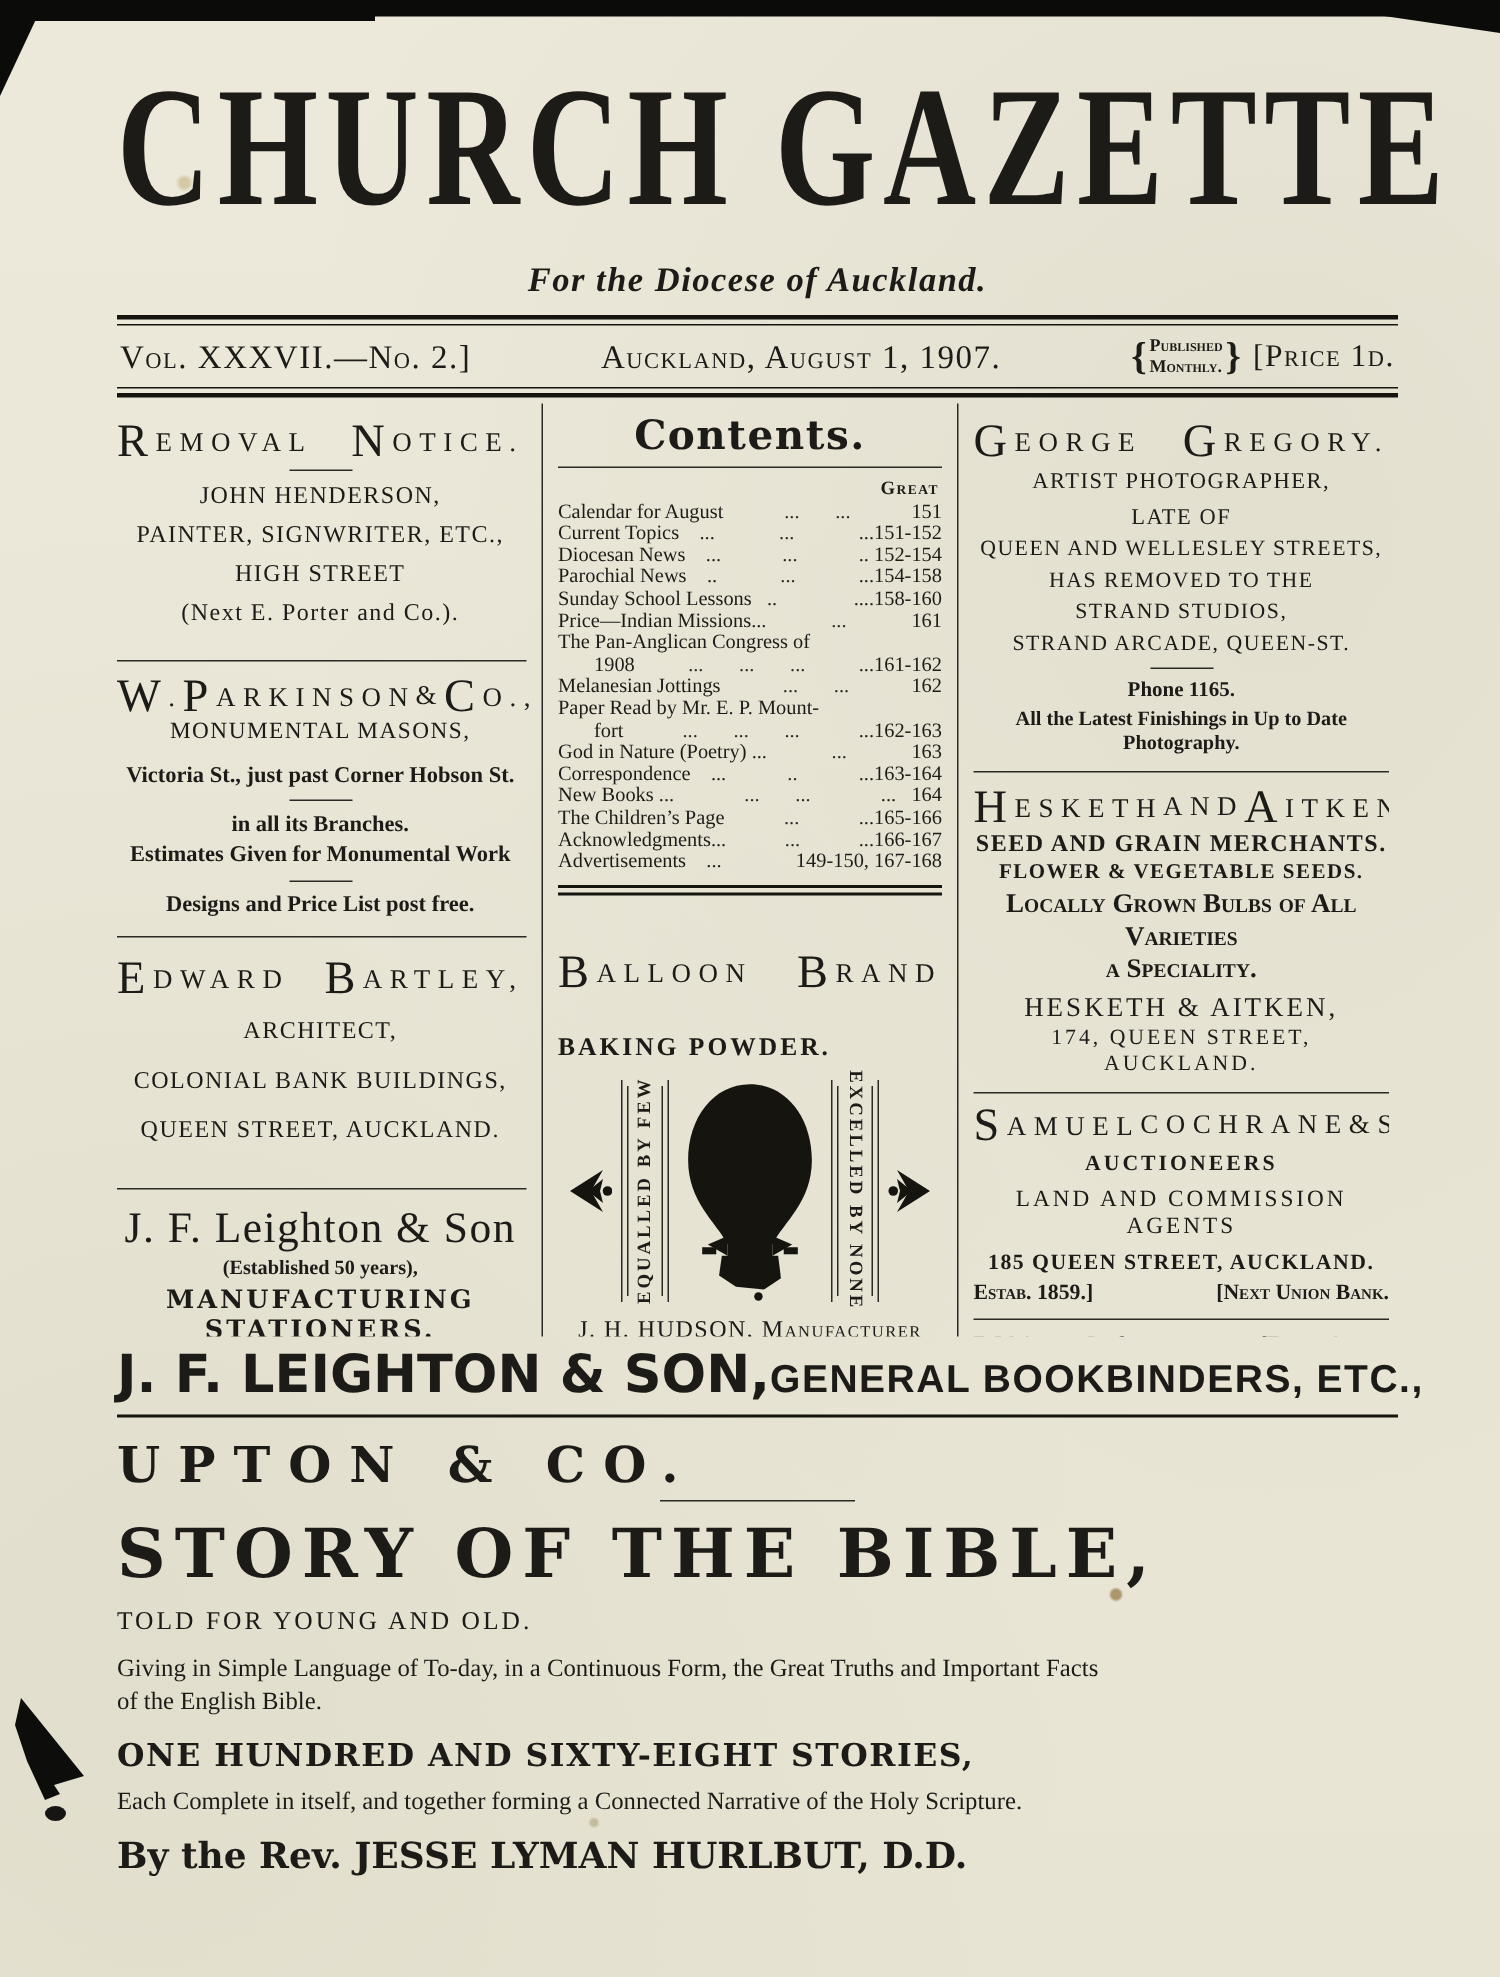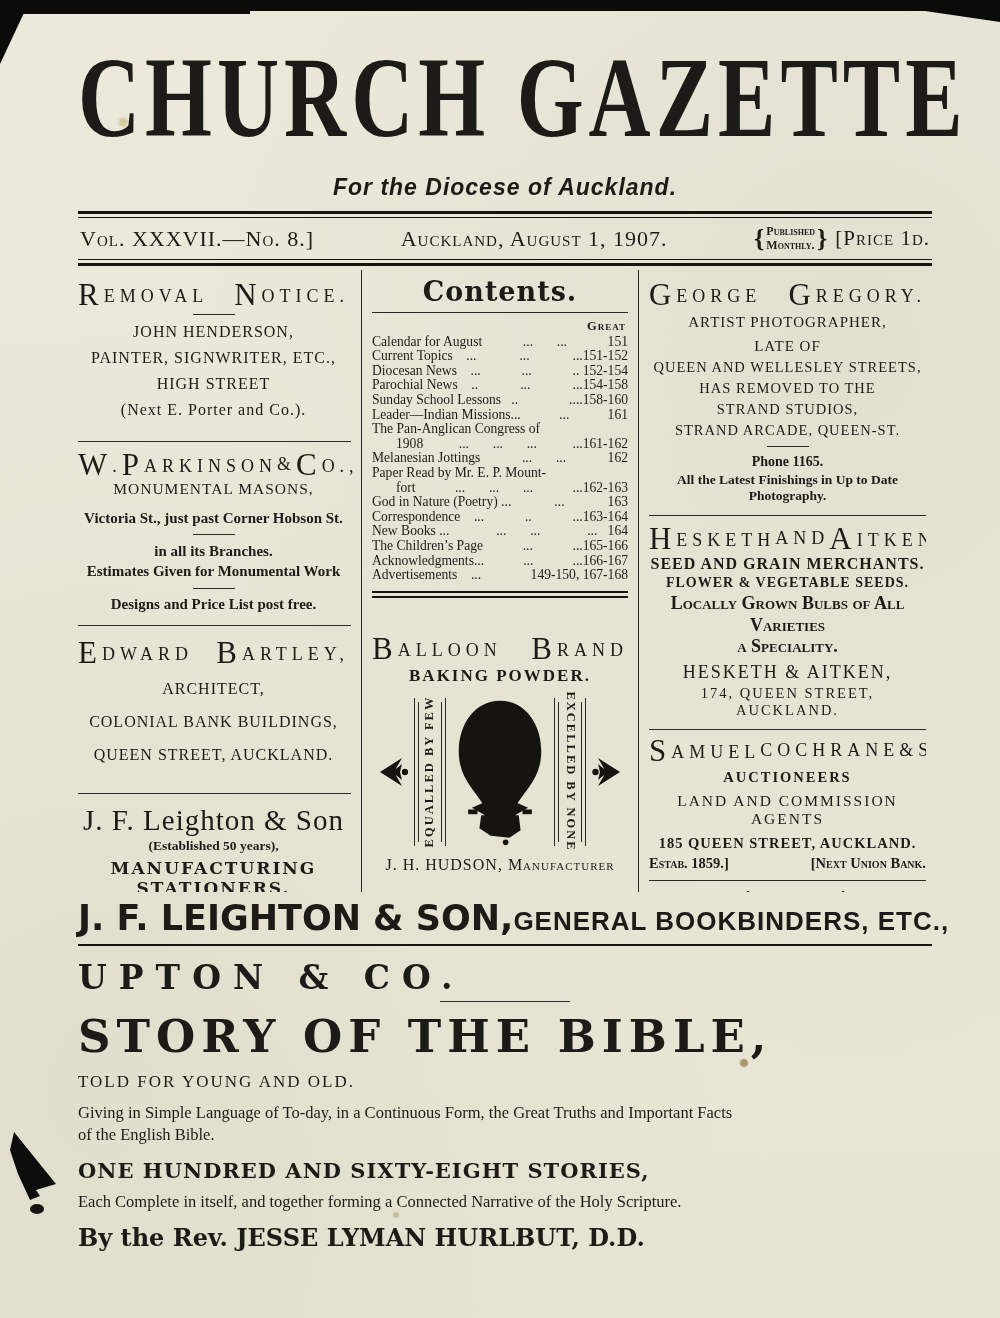--- a/index.html
+++ b/index.html
@@ -23,21 +23,21 @@
   .tear{position:absolute;left:6px;top:1126px;}
   .inner{position:absolute;left:78px;top:38px;width:854px;}
 
   
   .masthead-title{
     text-align:center;font-family:"Liberation Serif",serif;font-weight:bold;
     font-size:86px;letter-spacing:5px;transform:scaleY(1.32);transform-origin:top;
     height:128px;line-height:1.05;white-space:nowrap;
   }
   .masthead-sub{
-    text-align:center;font-family:Liberation Sans, sans-serif;font-weight:bold;font-style:italic;
+    text-align:center;font-family:Liberation Serif, serif;font-weight:bold;font-style:italic;
     font-size:23px;margin-top:8px;letter-spacing:1px;
   }
   .rule-thickthin{border-top:3px solid #15140f;border-bottom:1px solid #15140f;height:3px;margin-top:10px;}
   .rule-thinthick{border-top:1px solid #15140f;border-bottom:3px solid #15140f;height:3px;}
 
   .dateline{display:flex;align-items:center;justify-content:space-between;padding:7px 2px 6px 2px;}
   .dl-vol{font-variant:small-caps;font-size:22px;letter-spacing:1px;}
   .dl-center{font-size:22px;letter-spacing:1px;font-variant:small-caps;}
   .dl-right{display:flex;align-items:center;gap:8px;}
   .pub{display:flex;align-items:center;}
@@ -84,21 +84,21 @@
   .toc-pagehdr{text-align:right;font-variant:small-caps;font-weight:bold;font-size:12.5px;letter-spacing:1px;margin:6px 2px 1px 0;}
   .toc-row{display:flex;font-size:13.6px;line-height:14.6px;}
   .toc-row .toc-label{white-space:pre;}
   .toc-row.indent .toc-label{padding-left:24px;}
   .toc-dots{flex:1;text-align:center;white-space:pre;overflow:hidden;color:#2a2924;}
   .toc-page{white-space:pre;text-align:right;}
   .rule-double{border-top:2px solid #15140f;border-bottom:2px solid #15140f;height:3px;margin-top:8px;}
 
   
   .balloon{padding-top:40px;}
-  .balloon-sub{font-size:17px;font-weight:bold;letter-spacing:2px;text-align:center;margin-top:5px;}
+  .balloon-sub{font-size:17px;font-weight:bold;letter-spacing:2px;text-align:left;margin-top:28px;}
   .balloon-art{display:flex;align-items:center;justify-content:center;gap:6px;margin-top:10px;height:152px;}
   .vcol{height:148px;display:flex;align-items:center;justify-content:center;border-left:1px solid #2a2924;border-right:1px solid #2a2924;padding:0 3px;}
   .vcol-inner{height:140px;width:22px;display:flex;align-items:center;justify-content:center;border-left:1px solid #2a2924;border-right:1px solid #2a2924;position:relative;}
   .vtext{position:absolute;white-space:nowrap;font-size:12.5px;font-weight:bold;letter-spacing:2px;}
   .vtext.up{transform:rotate(-90deg);}
   .vtext.down{transform:rotate(90deg);}
   .balloon-foot{font-variant:small-caps;font-size:16px;letter-spacing:1px;text-align:center;margin-top:8px;}
 
   
   .sec-gregory{padding:14px 0 10px 0;}
@@ -159,21 +159,21 @@
     <ellipse cx="31" cy="83" rx="7" ry="5" fill="#161513"></ellipse>
   </svg>
 
   <div class="inner">
 
     <div class="masthead-title">CHURCH GAZETTE</div>
     <div class="masthead-sub">For the Diocese of Auckland.</div>
     <div class="rule-thickthin"></div>
 
     <div class="dateline">
-      <span class="dl-vol">Vol. XXXVII.—No. 8.]</span>
+      <span class="dl-vol">Vol. XXXVII.—No. 2.]</span>
       <span class="dl-center">Auckland, August 1, 1907.</span>
       <span class="dl-right">
         <span class="pub">
           <span class="brace">{</span>
           <span class="pub-lines">
             <span>Published</span>
             <span>Monthly.</span>
           </span>
           <span class="brace">}</span>
         </span>
@@ -262,21 +262,21 @@
                 <span class="toc-page">...154-158</span>
               </div>
 
               <div class="toc-row">
                 <span class="toc-label">Sunday School Lessons   ..</span>
                 <span class="toc-dots"></span>
                 <span class="toc-page">....158-160</span>
               </div>
 
               <div class="toc-row">
-                <span class="toc-label">Leader—Indian Missions...</span>
+                <span class="toc-label">Price—Indian Missions...</span>
                 <span class="toc-dots">...</span>
                 <span class="toc-page">161</span>
               </div>
 
               <div class="toc-row">
                 <span class="toc-label">The Pan-Anglican Congress of</span>
                 <span class="toc-dots"></span>
                 <span class="toc-page"></span>
               </div>
 

